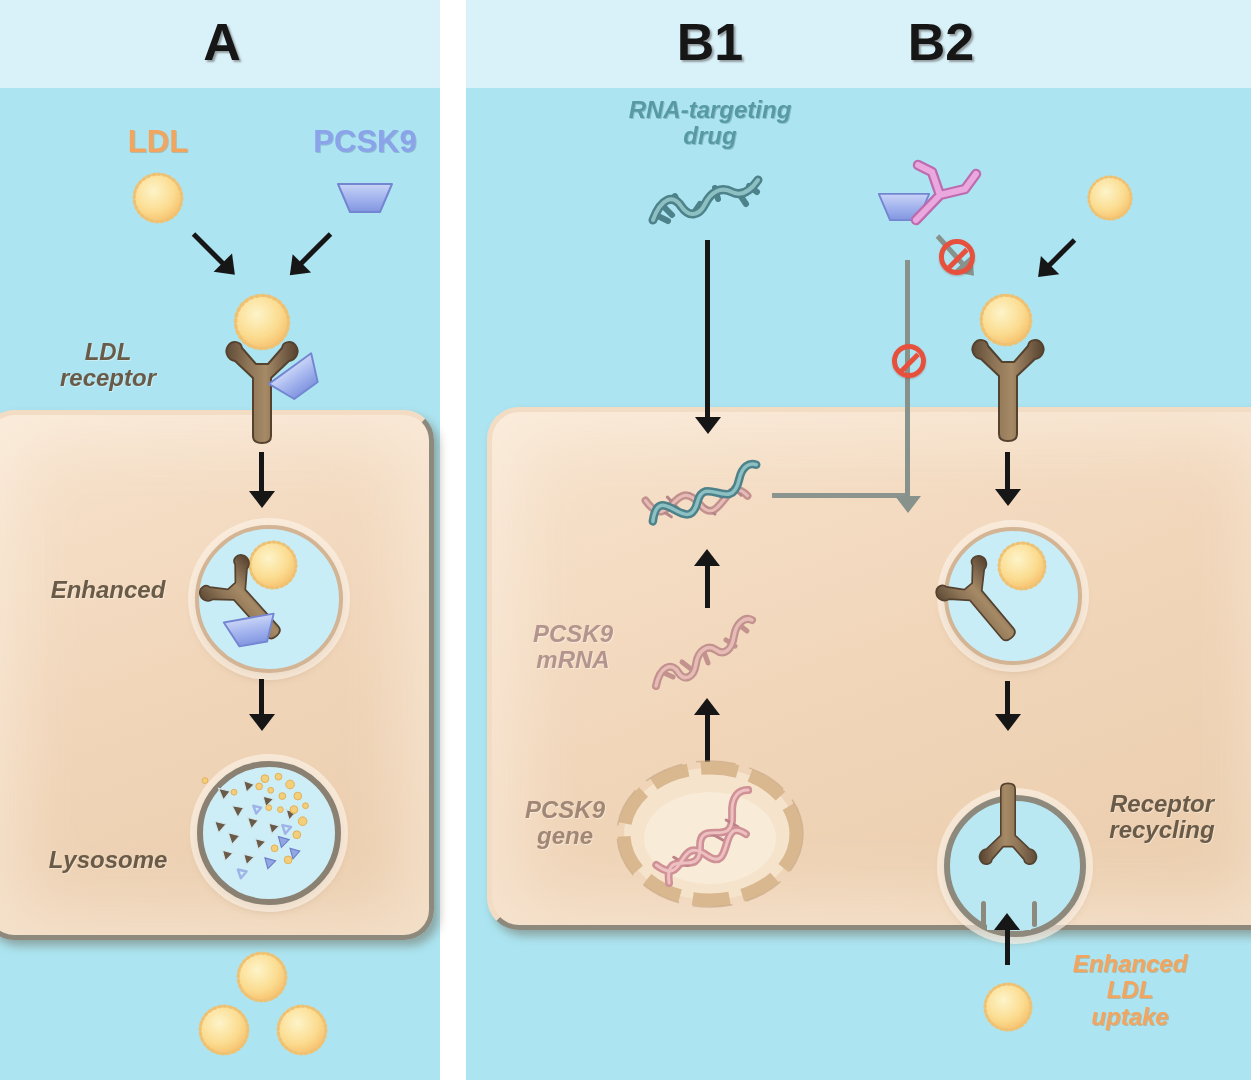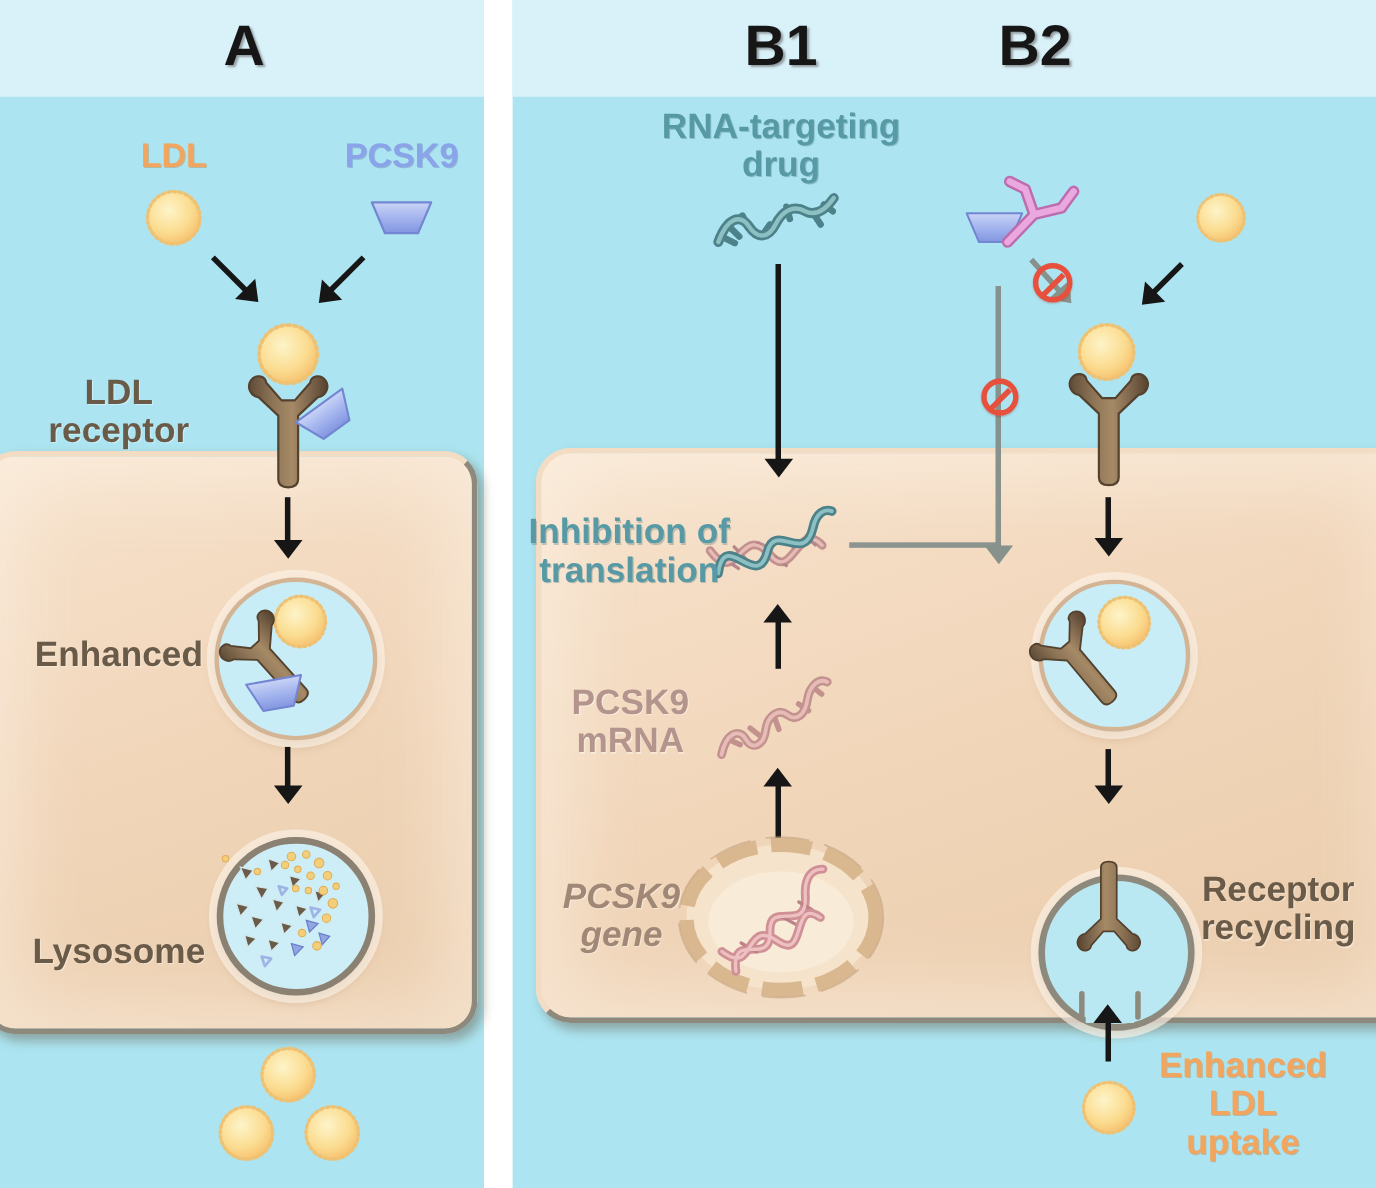--- a/index.html
+++ b/index.html
@@ -18,21 +18,21 @@
   .lbl{position:absolute;transform:translateX(-50%);text-align:center;white-space:pre-line;
        line-height:1.1;z-index:6;}
   .title{font-size:52px;color:#161616;text-shadow:2px 2px 2px rgba(90,90,90,.55);}
   .c-orange{color:#f2a55f;text-shadow:1px 1px 0 rgba(180,110,40,.35);}
   .c-peri{color:#8ba3e8;text-shadow:1px 1px 0 rgba(70,90,160,.3);}
   .c-brown{color:#6a5b49;text-shadow:1px 1px 0 rgba(255,255,255,.35);}
   .c-teal{color:#579aa6;text-shadow:1px 1px 0 rgba(30,80,90,.25);}
   .c-pink{color:#c48fcd;text-shadow:1px 1px 0 rgba(140,70,140,.25);}
   .c-mrna{color:#b3958d;text-shadow:1px 1px 0 rgba(255,255,255,.4);}
   .c-gene{color:#a18876;font-style:italic;text-shadow:1px 1px 0 rgba(255,255,255,.4);}
-  .fs30{font-size:32px;} .fs31{font-size:31px;}
+  .fs30{font-size:24px;font-style:italic;} .fs31{font-size:31px;}
   
   .arr{position:absolute;width:5px;background:#161616;z-index:5;transform-origin:50% 0;}
   .arr::after{content:"";position:absolute;left:50%;bottom:-16px;transform:translateX(-50%);
       border:13px solid transparent;border-bottom:0;border-top:17px solid #161616;}
   .arr.up{transform:rotate(180deg);transform-origin:50% 50%;}
   .arr.gray{background:#87928c;}
   .arr.gray::after{border-top-color:#87928c;}
   .gline{position:absolute;background:#8b948e;z-index:2;}
   
   .nosign{position:absolute;border-radius:50%;border:5px solid #e6503c;z-index:7;
@@ -213,22 +213,20 @@
           <path d="M104,28 l8,6"></path>
           <path d="M13,58 l10,5"></path>
       </g>
       <path d="M8,62 C16,40 28,36 36,48 C44,60 54,58 60,46 C66,34 76,28 87,34 C97,39 106,32 113,22" stroke="#4e828a" stroke-width="9"></path>
       <path d="M8,62 C16,40 28,36 36,48 C44,60 54,58 60,46 C66,34 76,28 87,34 C97,39 106,32 113,22" stroke="#8cc0c2" stroke-width="4"></path>
     </g>
   </svg>
 
   <div class="arr" style="left:705px;top:240px;height:178px;"></div>
 
-  <div class="lbl c-teal fs30" style="left:572px;top:466px;">Inhibition of
-translation</div>
 
   <div class="gline" style="left:772px;top:493px;width:138px;height:5px;"></div>
   <div class="arr gray" style="left:905px;top:260px;height:237px;"></div>
   <div class="nosign" style="left:892px;top:344px;width:24px;height:24px;"></div>
 
   <svg class="icon" style="left:638px;top:448px;width:135px;height:95px;" viewBox="0 0 135 95">
     <g transform="rotate(-14 67 47)" fill="none" stroke-linecap="round">
       <path d="M8,38 C24,78 42,18 60,55 C74,84 92,30 108,58" stroke="#c3928f" stroke-width="8"></path>
       <g stroke="#b5868a" stroke-width="3">
         <path d="M30,40 l8,14"></path>

